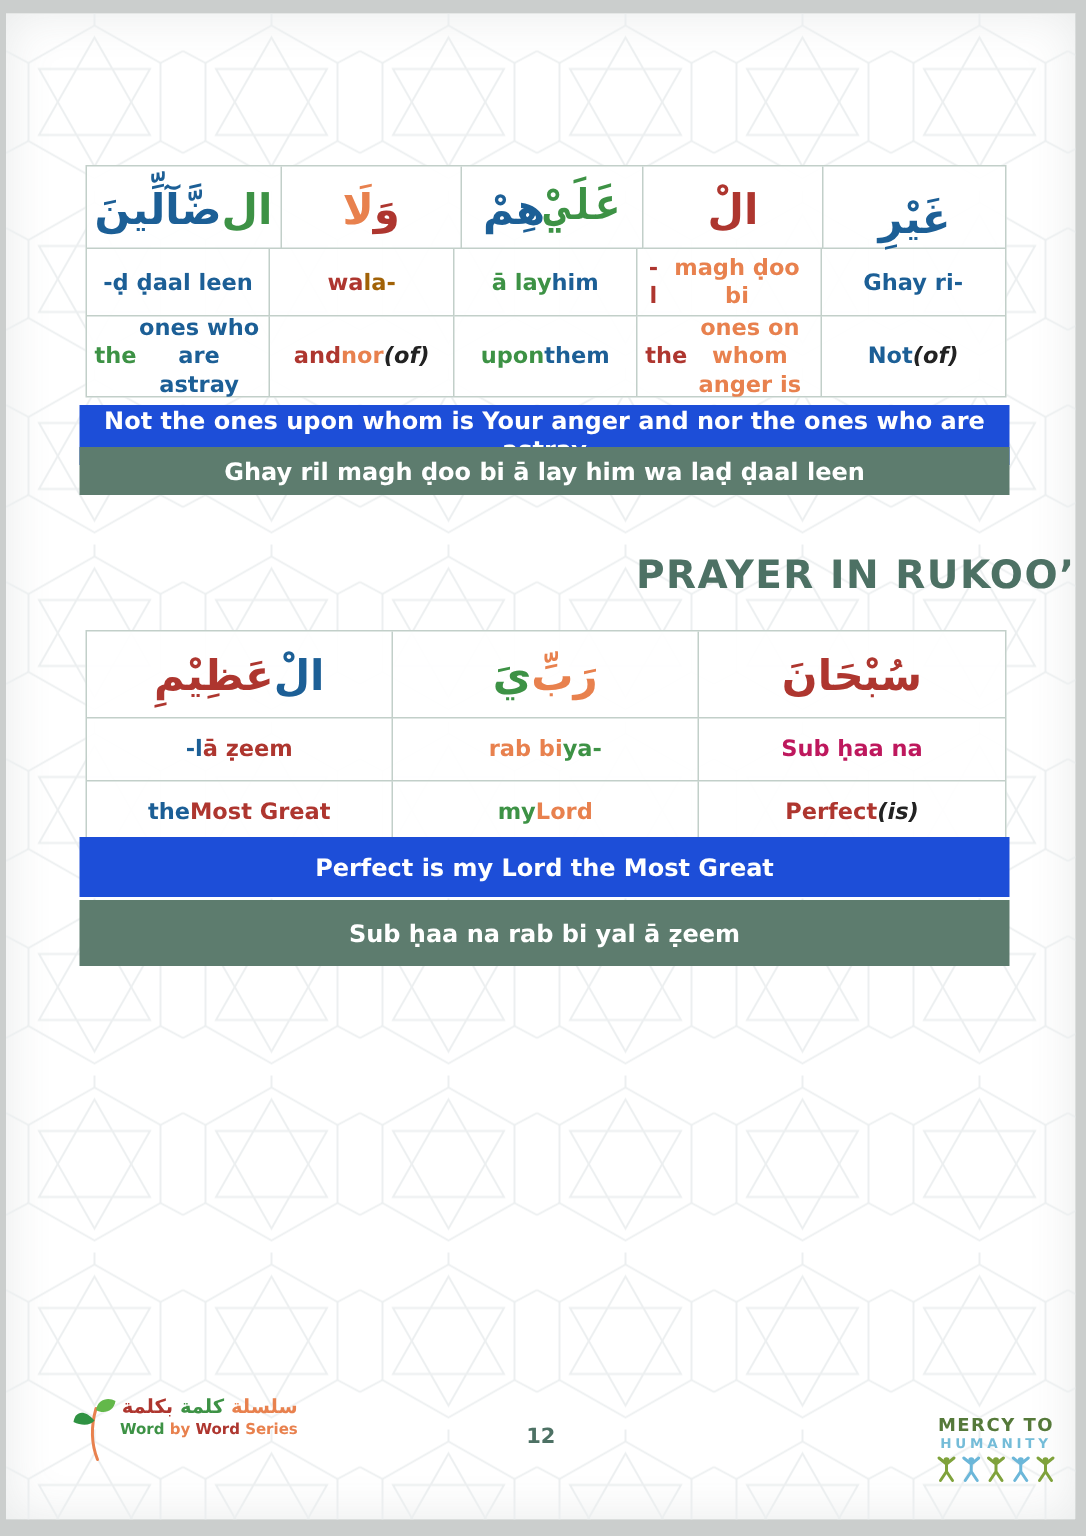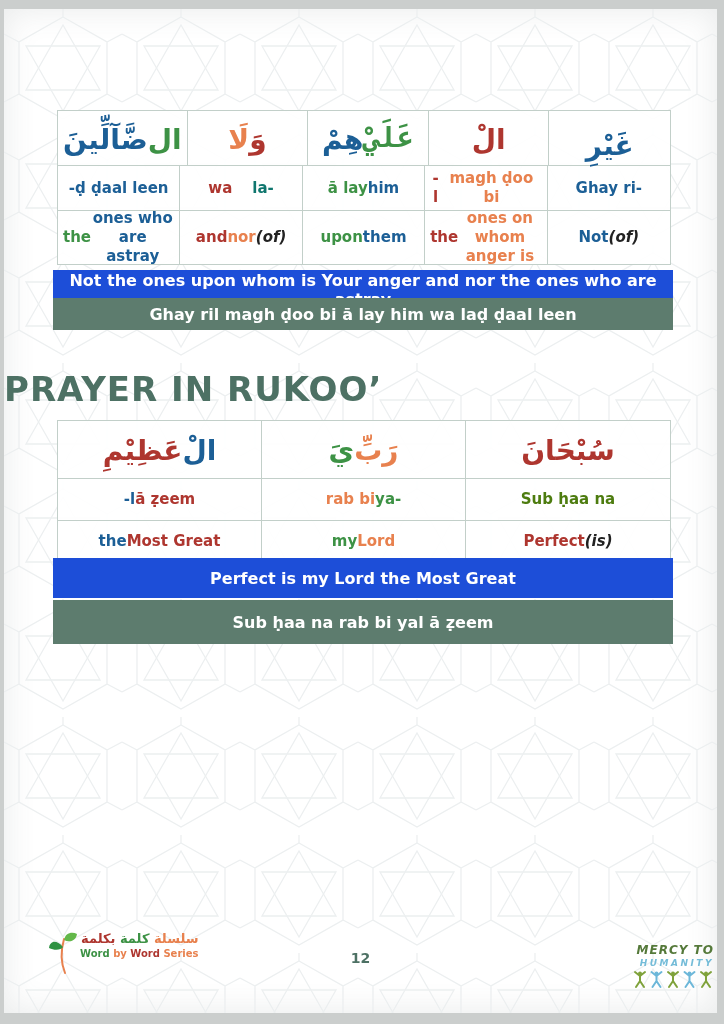--- a/index.html
+++ b/index.html
@@ -51,34 +51,34 @@
   }
   .banner.light{background:#1d4ed8;}
   .banner.dark{background:#5d7c6e;}
   .b1{top:261px;height:40px;}
   .b2{top:289px;height:32px;}
   .b3{top:549px;height:40px;}
   .b4{top:591px;height:44px;}
 
   
   .heading{
-    position:absolute;left:0;right:0;top:360px;text-align:left;
-    color:#4d7164;font-size:34px;font-weight:bold;letter-spacing:1px;margin:0;
+    position:absolute;left:0;right:0;top:360px;text-align:right;
+    color:#4d7164;font-size:26px;font-weight:bold;letter-spacing:1px;margin:0;
   }
 
   
   .series-logo{position:absolute;left:44px;top:922px;display:flex;align-items:flex-start;}
   .series-text{display:flex;flex-direction:column;margin-left:2px;align-items:flex-end;}
   .series-ar{font-size:13px;font-weight:bold;direction:rtl;line-height:1.2;}
   .series-en{font-size:10px;font-weight:bold;line-height:1.4;}
   .page-num{
     position:absolute;left:0;right:0;top:941px;text-align:center;
     color:#4d7164;font-size:14px;font-weight:bold;
   }
-  .mercy-logo{position:absolute;left:610px;top:934px;width:100px;text-align:right;font-style:italic;}
+  .mercy-logo{position:absolute;left:610px;top:934px;width:100px;text-align:center;}
   .mercy-line1{color:#55793a;font-size:12px;font-weight:bold;letter-spacing:1px;line-height:1.2;}
   .mercy-line2{color:#74bcd8;font-size:9px;font-weight:bold;letter-spacing:2.5px;line-height:1.4;}
 </style>
 </head>
 <body>
 
 <div class="page">
 
   <svg class="bg-pattern" xmlns="http://www.w3.org/2000/svg">
     <defs>
@@ -120,21 +120,21 @@
         <div class="cell ar" dir="rtl">
             <span style="color: rgb(28, 95, 150); margin-top: 12px;">غَيْرِ</span>
           </div>
       </div>
       <div class="row row-tr">
         <div class="cell tr">
             <span style="color: rgb(28, 95, 150);">-ḍ ḍaal leen</span>
           </div>
         <div class="cell tr">
             <span style="color: rgb(174, 54, 47);">wa </span>
-            <span style="color: #0f766e; padding-left: 20px;">la-</span>
+            <span style="color: #a16207;">la-</span>
           </div>
         <div class="cell tr">
             <span style="color: rgb(61, 146, 69);">ā lay </span>
             <span style="color: rgb(28, 95, 150);">him</span>
           </div>
         <div class="cell tr">
             <span style="color: rgb(174, 54, 47);">-l </span>
             <span style="color: rgb(232, 129, 78);">magh ḍoo bi</span>
           </div>
         <div class="cell tr">
@@ -188,21 +188,21 @@
       <div class="row row-tr">
         <div class="cell tr">
             <span style="color: rgb(28, 95, 150);">-l </span>
             <span style="color: rgb(174, 54, 47);">ā ẓeem</span>
           </div>
         <div class="cell tr">
             <span style="color: rgb(232, 129, 78);">rab bi </span>
             <span style="color: rgb(61, 146, 69);">ya-</span>
           </div>
         <div class="cell tr">
-            <span style="color: #4d7c0f; text-align: center;">Sub ḥaa na</span>
+            <span style="color: #be185d; text-align: center;">Sub ḥaa na</span>
           </div>
       </div>
       <div class="row row-me">
         <div class="cell me">
             <span style="color: rgb(28, 95, 150);">the </span>
             <span style="color: rgb(174, 54, 47);">Most Great</span>
           </div>
         <div class="cell me">
             <span style="color: rgb(61, 146, 69);">my </span>
             <span style="color: rgb(232, 129, 78);">Lord</span>

